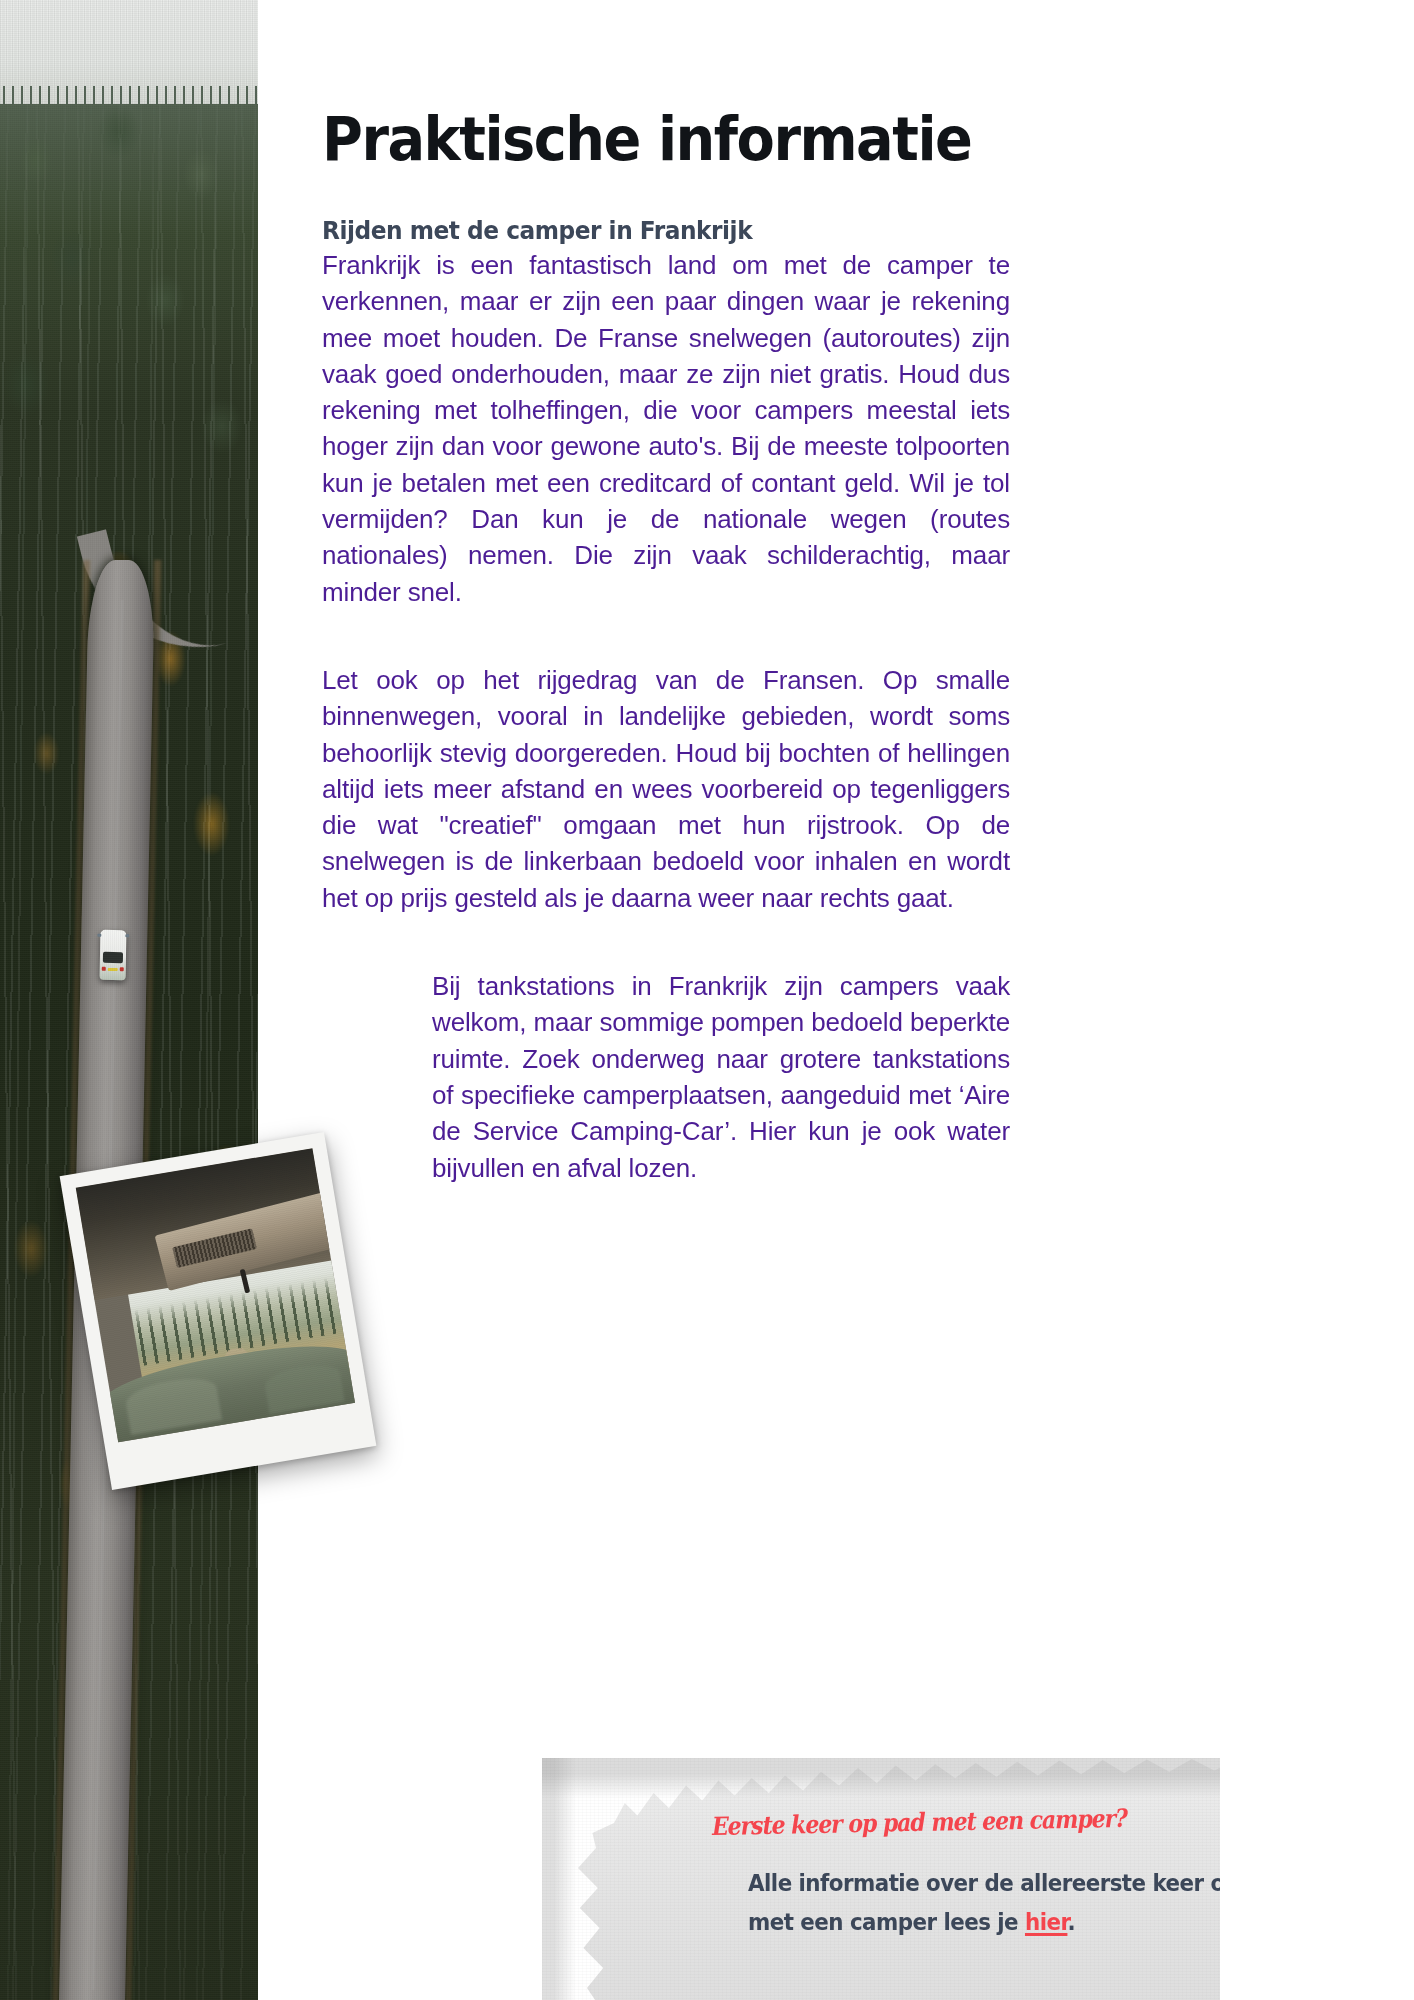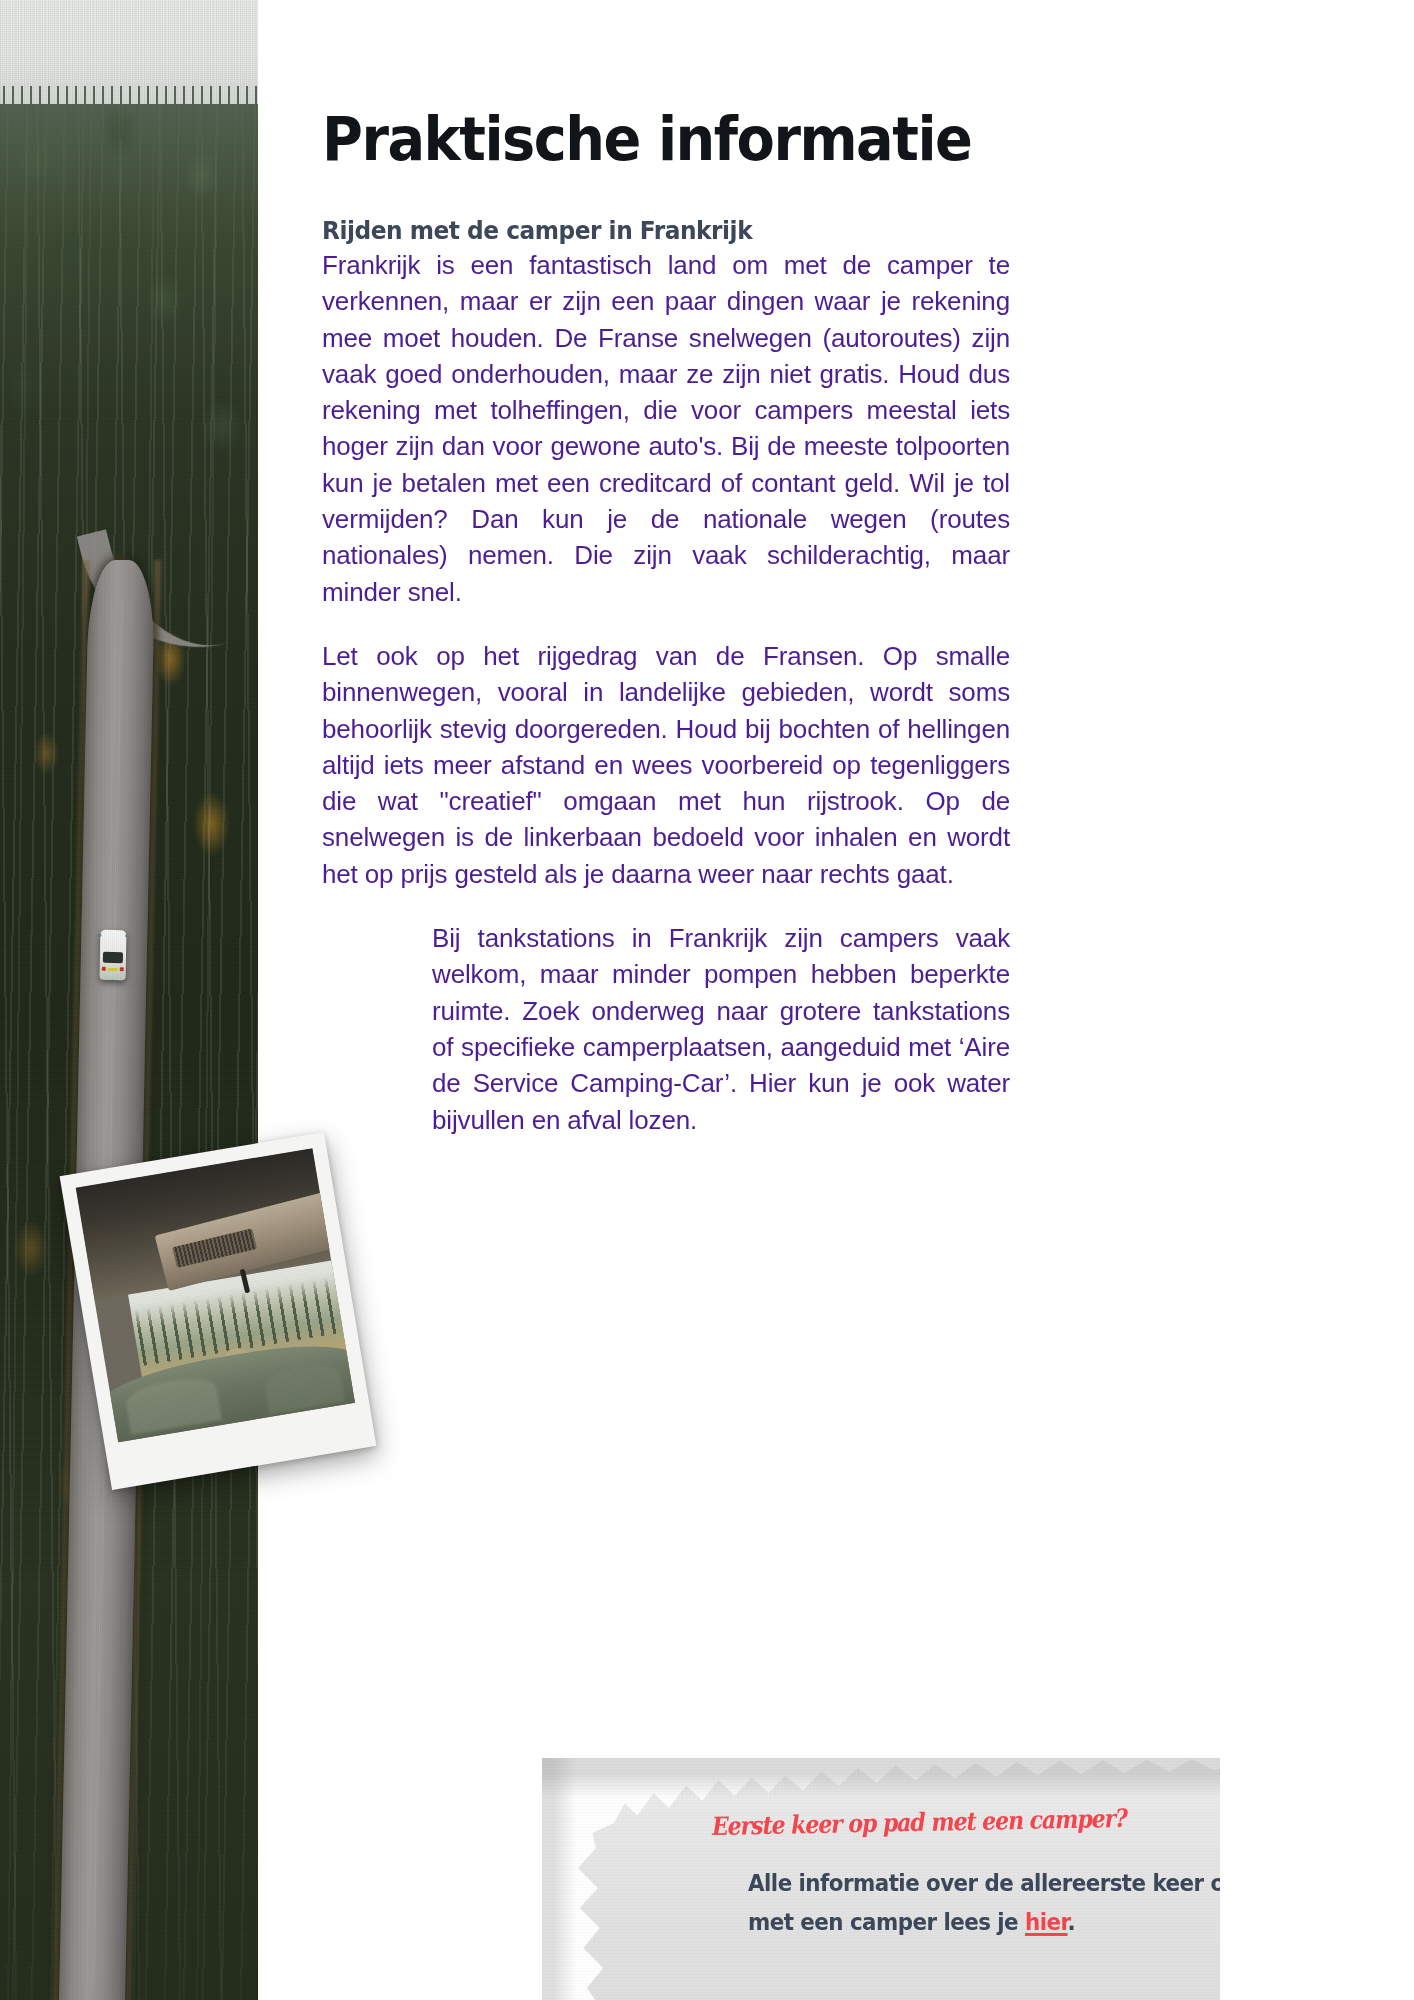--- a/index.html
+++ b/index.html
@@ -322,21 +322,21 @@
 
   p.para{
     font-family:"Liberation Sans", sans-serif;
     font-size:26px;
     line-height:36.3px;
     color:#4c1d95;
     text-align:justify;
     text-justify:inter-word;
     letter-spacing:-.15px;
   }
-  p.para + p.para{ margin-top:28px; }
+  p.para + p.para{ margin-top:52px; }
 
   p.indented{
     margin-left:110px;
     width:578px;
     margin-top:36px;
   }
 
   
   .torn{
     position:absolute;
@@ -536,21 +536,21 @@
     <h1 class="page-title">Praktische informatie</h1>
 
     <div class="body-col">
 
       <div class="subhead">Rijden met de camper in Frankrijk</div>
 
       <p class="para">Frankrijk is een fantastisch land om met de camper te verkennen, maar er zijn een paar dingen waar je rekening mee moet houden. De Franse snelwegen (autoroutes) zijn vaak goed onderhouden, maar ze zijn niet gratis. Houd dus rekening met tolheffingen, die voor campers meestal iets hoger zijn dan voor gewone auto's. Bij de meeste tolpoorten kun je betalen met een creditcard of contant geld. Wil je tol vermijden? Dan kun je de nationale wegen (routes nationales) nemen. Die zijn vaak schilderachtig, maar minder snel.</p>
 
       <p class="para">Let ook op het rijgedrag van de Fransen. Op smalle binnenwegen, vooral in landelijke gebieden, wordt soms behoorlijk stevig doorgereden. Houd bij bochten of hellingen altijd iets meer afstand en wees voorbereid op tegenliggers die wat "creatief" omgaan met hun rijstrook. Op de snelwegen is de linkerbaan bedoeld voor inhalen en wordt het op prijs gesteld als je daarna weer naar rechts gaat.</p>
 
-      <p class="para indented">Bij tankstations in Frankrijk zijn campers vaak welkom, maar minder pompen hebben beperkte ruimte. Zoek onderweg naar grotere tankstations of specifieke camperplaatsen, aangeduid met ‘Aire de Service Camping-Car’. Hier kun je ook water bijvullen en afval lozen.</p>
+      <p class="para indented">Bij tankstations in Frankrijk zijn campers vaak welkom, maar sommige pompen bedoeld beperkte ruimte. Zoek onderweg naar grotere tankstations of specifieke camperplaatsen, aangeduid met ‘Aire de Service Camping-Car’. Hier kun je ook water bijvullen en afval lozen.</p>
 
     </div>
   </div>
 
   <div class="torn">
     <div class="torn-sheet"></div>
     <div class="torn-fiber"></div>
     <div class="torn-texture"></div>
 
     <div class="torn-script">Eerste keer op pad met een camper?</div>

